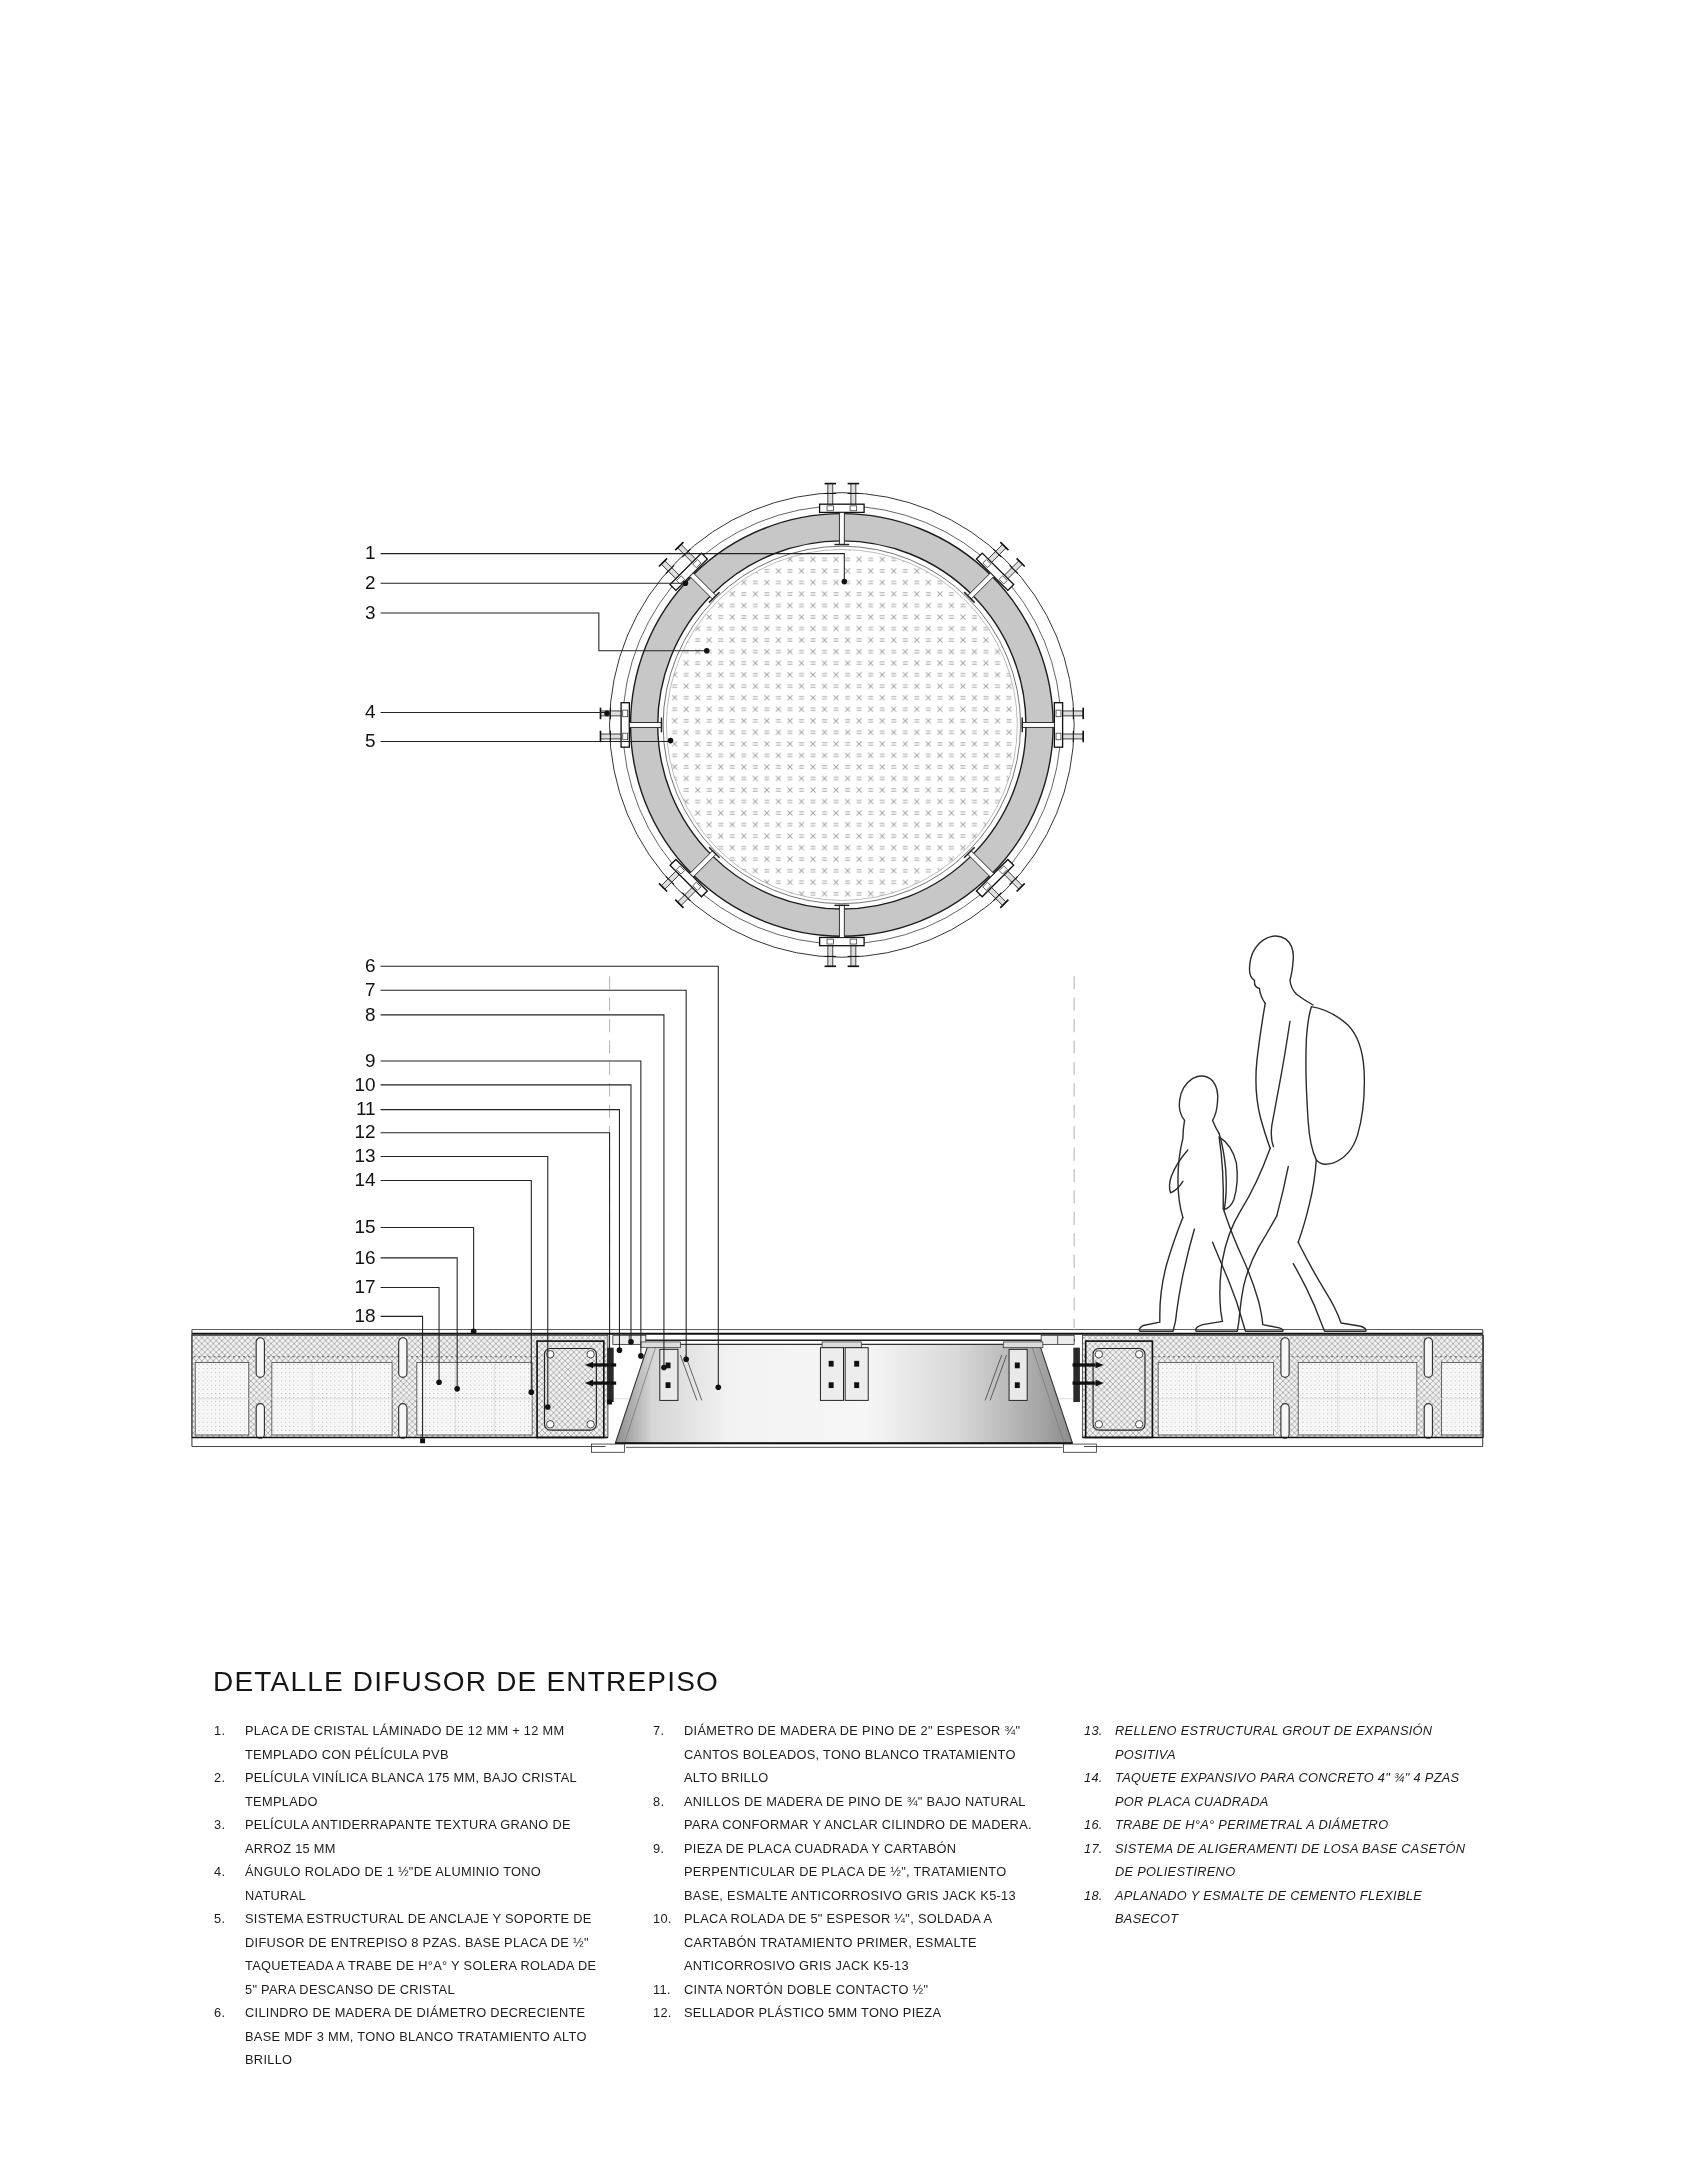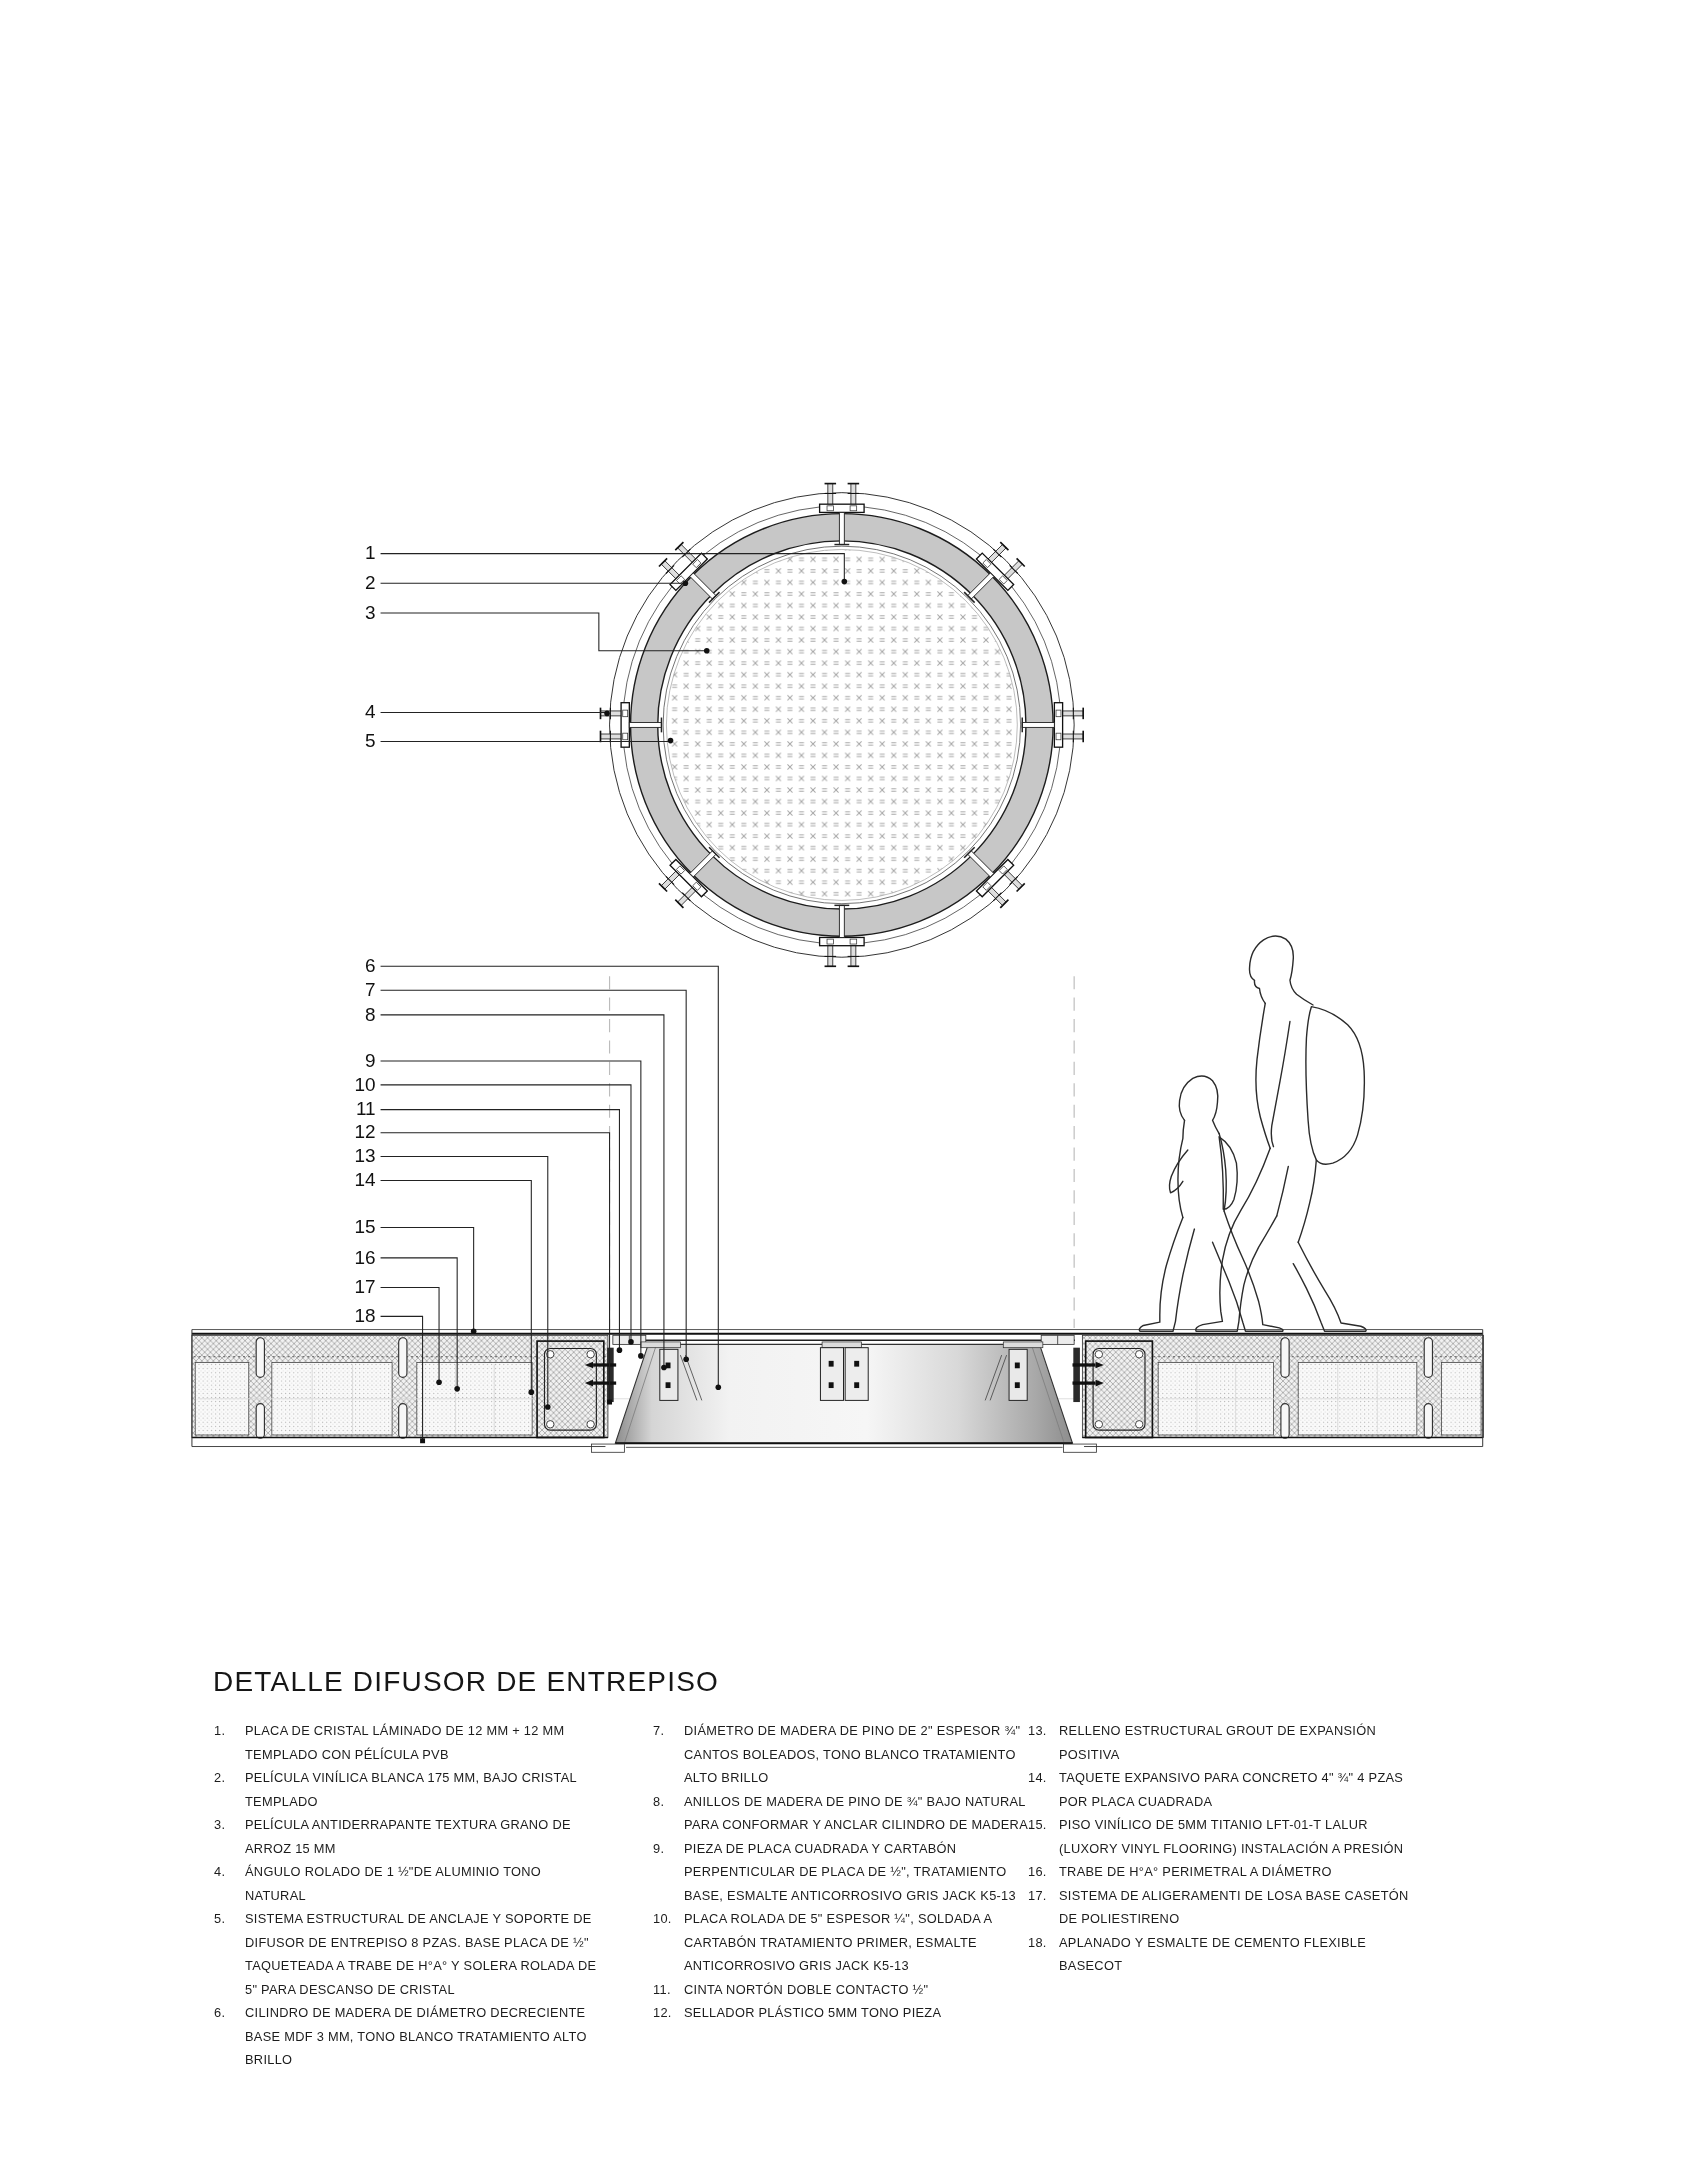--- a/index.html
+++ b/index.html
@@ -5,21 +5,21 @@
   html,body{margin:0;padding:0;background:#ffffff;}
   .page{position:relative;width:1687px;height:2183px;background:#fff;overflow:hidden;
         font-family:"Liberation Sans",sans-serif;color:#1b1b1b;}
   .page svg{position:absolute;left:0;top:0;}
   .title{position:absolute;left:213px;top:1666px;font-size:28px;letter-spacing:1.2px;
          color:#161616;font-weight:500;white-space:nowrap;}
   .legend{position:absolute;top:1719px;width:387px;font-size:12.8px;line-height:23.5px;
           letter-spacing:0.3px;color:#1c1c1c;}
   .legend.c1{left:214px;}
   .legend.c2{left:653px;}
-  .legend.c3{left:1028px;}
+  .legend.c3{left:1084px;font-style:italic;}
   .li{display:flex;align-items:flex-start;}
   .ln{flex:0 0 31px;}
   .lt{flex:1;}
   .co{font-size:23px;fill:#111;font-family:"Liberation Sans",sans-serif;}
 </style>
 </head>
 <body>
 
 <div class="page">
 
@@ -369,24 +369,20 @@
 <div class="legend c3">
   <div class="li">
         <span class="ln">13.</span>
         <span class="lt">RELLENO ESTRUCTURAL GROUT DE EXPANSIÓN POSITIVA</span>
       </div>
   <div class="li">
         <span class="ln">14.</span>
         <span class="lt">TAQUETE EXPANSIVO PARA CONCRETO 4" ¾" 4 PZAS POR PLACA CUADRADA</span>
       </div>
   <div class="li">
-        <span class="ln">15.</span>
-        <span class="lt">PISO VINÍLICO DE 5MM TITANIO LFT-01-T LALUR (LUXORY VINYL FLOORING) INSTALACIÓN A PRESIÓN</span>
-      </div>
-  <div class="li">
         <span class="ln">16.</span>
         <span class="lt">TRABE DE H°A° PERIMETRAL A DIÁMETRO</span>
       </div>
   <div class="li">
         <span class="ln">17.</span>
         <span class="lt">SISTEMA DE ALIGERAMENTI DE LOSA BASE CASETÓN DE POLIESTIRENO</span>
       </div>
   <div class="li">
         <span class="ln">18.</span>
         <span class="lt">APLANADO Y ESMALTE DE CEMENTO FLEXIBLE BASECOT</span>

